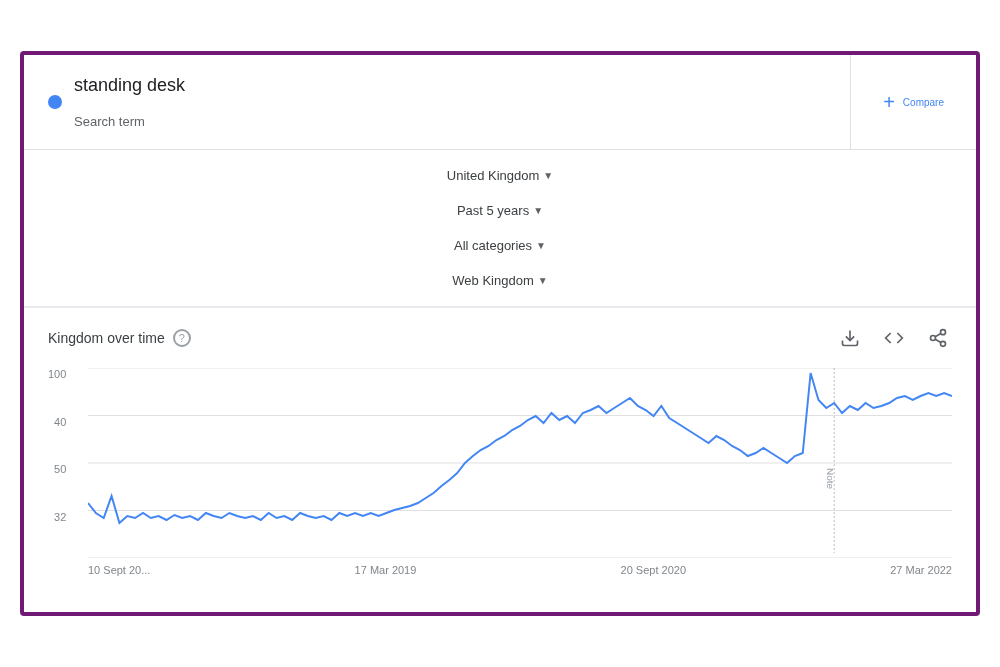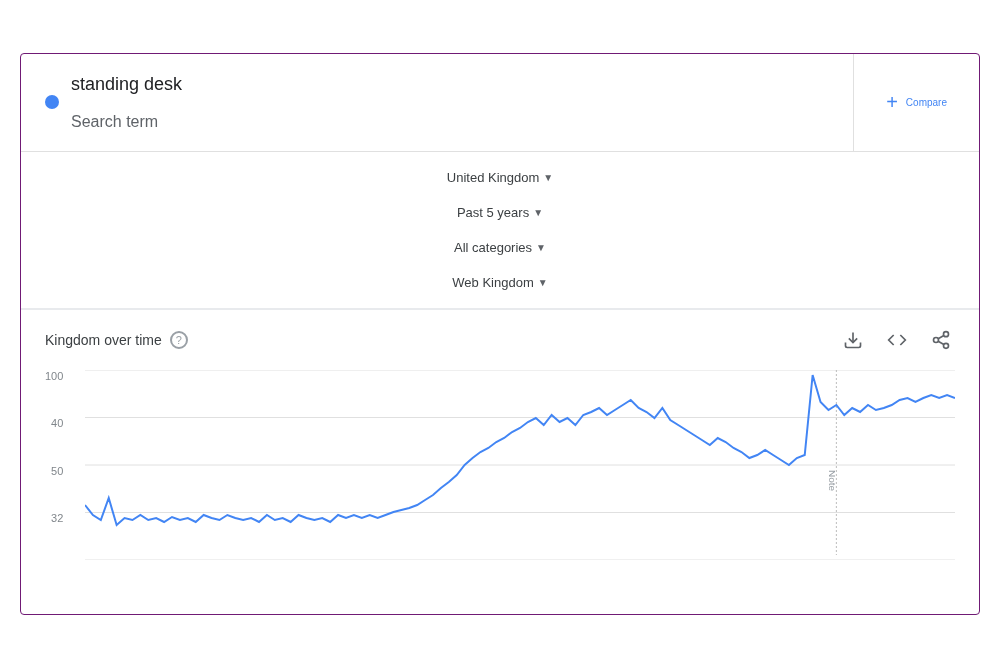--- a/index.html
+++ b/index.html
@@ -8,21 +8,21 @@
       font-family: 'Arial', sans-serif;
       color: #333;
       display: flex;
       justify-content: center;
       align-items: center;
       min-height: 100vh;
     }
     .container {
       width: 960px;
       background: #fff;
-      border: 1px solid #701a75;
+      border: 4px solid #701a75;
       border-radius: 4px;
     }
     
     .search-header {
       display: flex;
       align-items: stretch;
       border-bottom: 1px solid #e0e0e0;
     }
     .search-term-section {
       flex: 1;
@@ -42,21 +42,21 @@
     .search-term-text {
       display: flex;
       flex-direction: column;
     }
     .search-term-title {
       font-size: 18px;
       font-weight: 500;
       color: #202124;
     }
     .search-term-subtitle {
-      font-size: 16px;
+      font-size: 13px;
       color: #5f6368;
       margin-top: 18px;
     }
     .compare-section {
       display: flex;
       align-items: center;
       padding: 20px 32px;
       color: #4285f4;
       cursor: pointer;
     }
@@ -382,15 +382,21 @@
               840,32
               848,28
               856,25
               864,28
               872,25
               880,28
             "></polyline>
         </svg>
       </div>
 
+      <div class="chart-x-labels">
+        <span class="x-label">10 Sept 20...</span>
+        <span class="x-label">17 Mar 2019</span>
+        <span class="x-label">20 Sept 2020</span>
+        <span class="x-label">27 Mar 2022</span>
+      </div>
     </div>
   </div>
 </div>
 
 </body></html>

